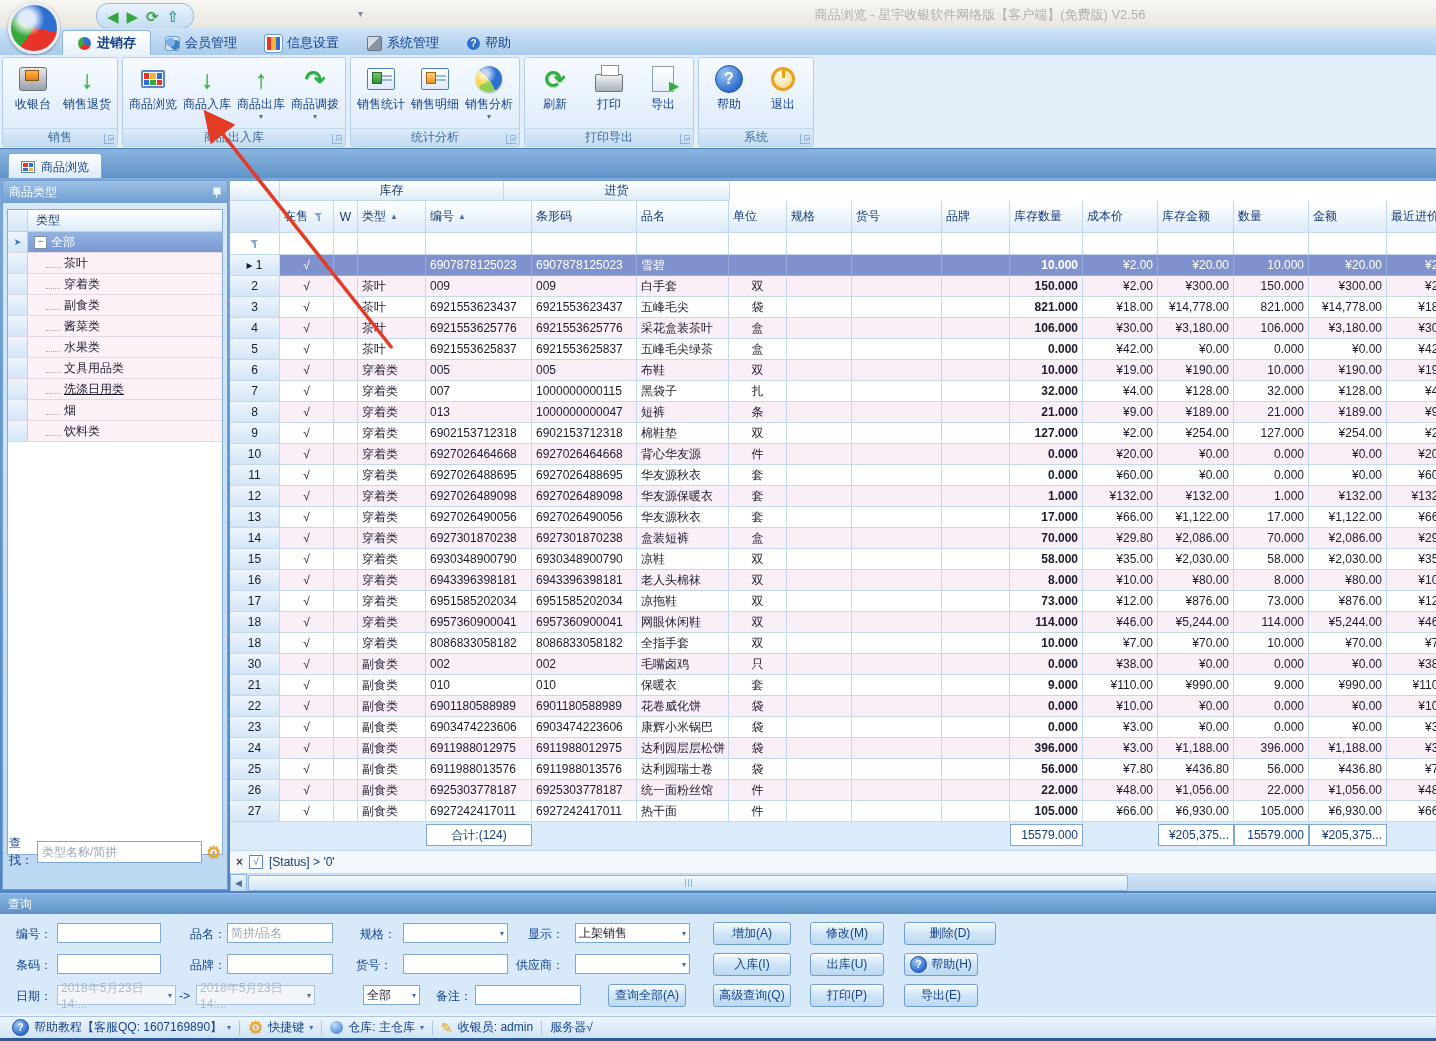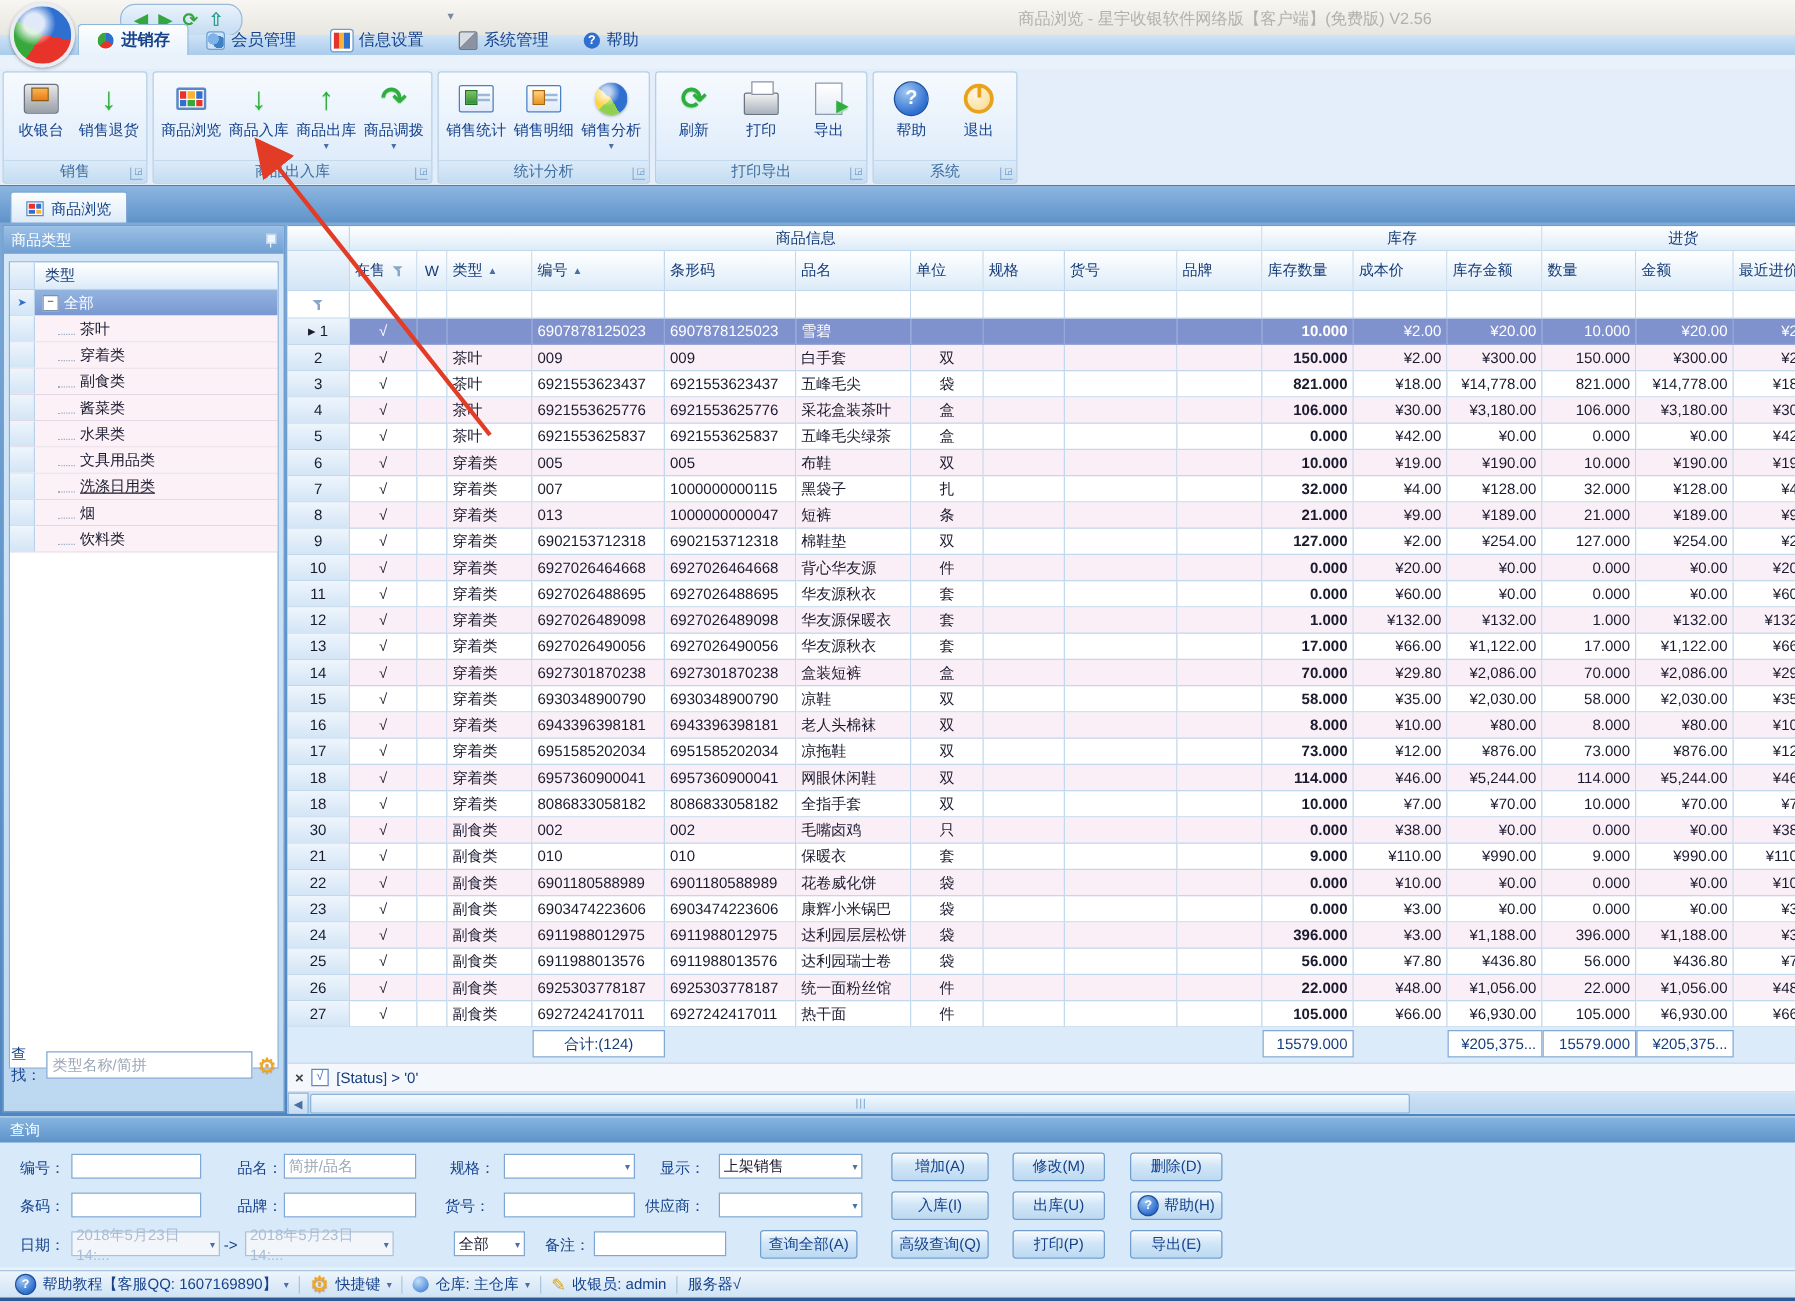--- a/index.html
+++ b/index.html
@@ -12,21 +12,21 @@
   .qat{position:absolute;left:96px;top:3px;height:24px;padding:0 14px 0 10px;display:flex;align-items:center;gap:8px;
     background:linear-gradient(#eaf3fc,#c4dcf2);border:1px solid #9ab9da;border-radius:12px;}
   .qat .navic{font-size:15px;font-weight:bold;color:#35a53f;line-height:1;}
   .qat-more{position:absolute;left:358px;top:8px;color:#7b8aa0;font-size:10px;}
   .logo{position:absolute;left:8px;top:2px;width:46px;height:46px;border-radius:50%;z-index:30;
     background:radial-gradient(circle at 35% 30%,rgba(255,255,255,.85) 0 18%,rgba(255,255,255,0) 40%),
       conic-gradient(#2f6fd0 0 100deg,#e8332a 100deg 215deg,#37a93c 215deg 300deg,#2f6fd0 300deg 360deg);
     border:3px solid #e9edf3;box-shadow:0 1px 3px rgba(0,0,0,.35);}
   .win-title{position:absolute;left:700px;top:6px;width:560px;text-align:center;color:#b3b1ac;font-size:13px;}
   
-  .tabrow{position:absolute;left:0;top:28px;width:1436px;height:16px;
+  .tabrow{position:absolute;left:0;top:28px;width:1436px;height:27px;
     background:linear-gradient(#cfe3f6,#a9cbeb);display:flex;align-items:flex-end;padding-left:62px;box-sizing:border-box;}
   .rtab{height:24px;display:flex;align-items:center;gap:5px;padding:0 14px;color:#15428b;font-size:13px;}
   .rtab.active{background:linear-gradient(#fdfeff,#e8f2fb);border:1px solid #8fb4da;border-bottom:none;
     border-radius:4px 4px 0 0;font-weight:bold;}
   .mini{display:inline-block;width:13px;height:13px;border-radius:50%;}
   .mini-pie{background:conic-gradient(#2f6fd0 0 120deg,#e8332a 120deg 230deg,#37a93c 230deg 360deg);border:1px solid #fff;}
   .mini-users{border-radius:3px;background:radial-gradient(circle at 35% 40%,#7fb2e8 0 38%,transparent 40%),radial-gradient(circle at 70% 60%,#3f7fc4 0 40%,transparent 42%),#cfe3f6;border:1px solid #6f9ecf;}
   .mini-grid{border-radius:2px;background:linear-gradient(90deg,#e8332a 0 33%,#f9b234 33% 66%,#2f6fd0 66% 100%);border:2px solid #fff;outline:1px solid #6f9ecf;}
   .mini-tools{border-radius:2px;background:linear-gradient(135deg,#d8dde4 0 45%,#8a939f 45% 100%);border:1px solid #6b7685;}
   .mini-help{background:#2f6fd0;color:#fff;font-size:10px;font-weight:bold;text-align:center;line-height:13px;}
@@ -419,21 +419,20 @@
     <div class="side-find">
       <label>查找：</label>
       <input class="find-input" value="类型名称/简拼" style="">
       <span class="gear">⚙</span>
     </div>
   </div>
 
   <div class="gridwrap">
     <div class="gb-row bandrow" id="g-bands">
         <div class="gcell hd" style="width: 50px; flex: 0 0 auto;"></div>
-        <div class="gcell hd" style="width: 730px; flex: 0 0 auto;">商品信息</div>
         <div class="gcell hd" style="width: 224px; flex: 0 0 auto;">库存</div>
         <div class="gcell hd" style="width: 226px; flex: 0 0 auto;">进货</div>
       </div>
     <div class="gb-row headrow" id="g-head">
         <div class="gcell ind" style="width: 50px; flex: 0 0 auto;"></div>
         <div class="gcell hd al" style="width: 54px; flex: 0 0 auto;">
           <span>在售</span>
           <span class="funnel" style="margin-left: 6px;"></span>
         </div>
         <div class="gcell hd ac" style="width: 24px; flex: 0 0 auto;">
@@ -1105,21 +1104,21 @@
         <span class="caret">▾</span>
       </div>
     <div class="qf" style="left:430px;top:91px;width:42px;justify-content:flex-end">
         <label>备注：</label>
       </div>
     <input class="qin qf" style="left: 475px; top: 91px; width: 106px;">
     <div class="btn" style="left:608px;top:90px;width:78px">查询全部(A)</div>
 
     <div class="btn" style="left:713px;top:28px;width:78px">增加(A)</div>
     <div class="btn" style="left:810px;top:28px;width:74px">修改(M)</div>
-    <div class="btn" style="left:904px;top:28px;width:74px">删除(D)</div>
+    <div class="btn" style="left:904px;top:28px;width:92px">删除(D)</div>
     <div class="btn" style="left:713px;top:59px;width:78px">入库(I)</div>
     <div class="btn" style="left:810px;top:59px;width:74px">出库(U)</div>
     <div class="btn" style="left:904px;top:59px;width:74px">
         <span class="ic-help small">?</span>
         <span>帮助(H)</span>
       </div>
     <div class="btn" style="left:713px;top:90px;width:78px">高级查询(Q)</div>
     <div class="btn" style="left:810px;top:90px;width:74px">打印(P)</div>
     <div class="btn" style="left:904px;top:90px;width:74px">导出(E)</div>
   </div>

